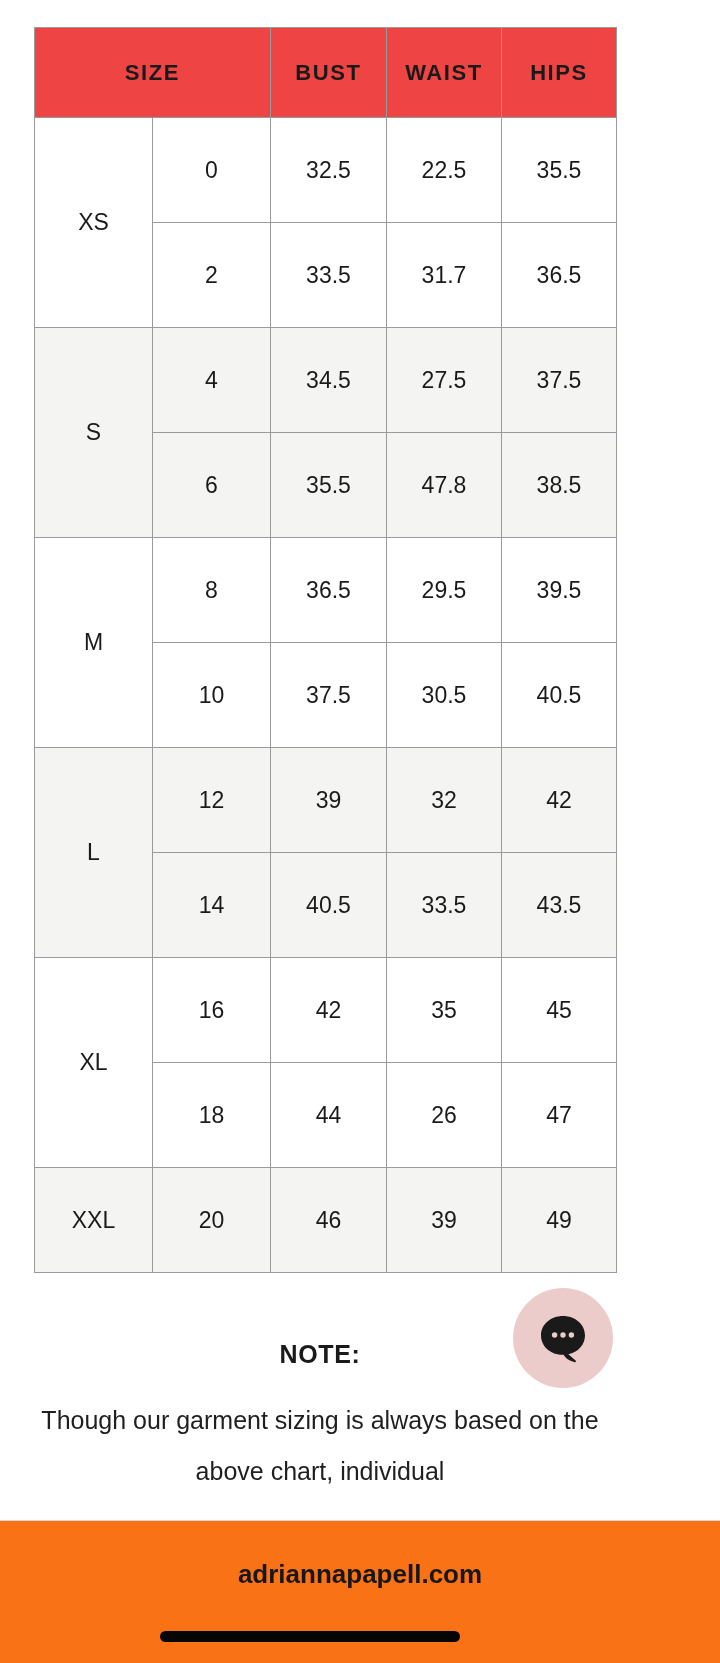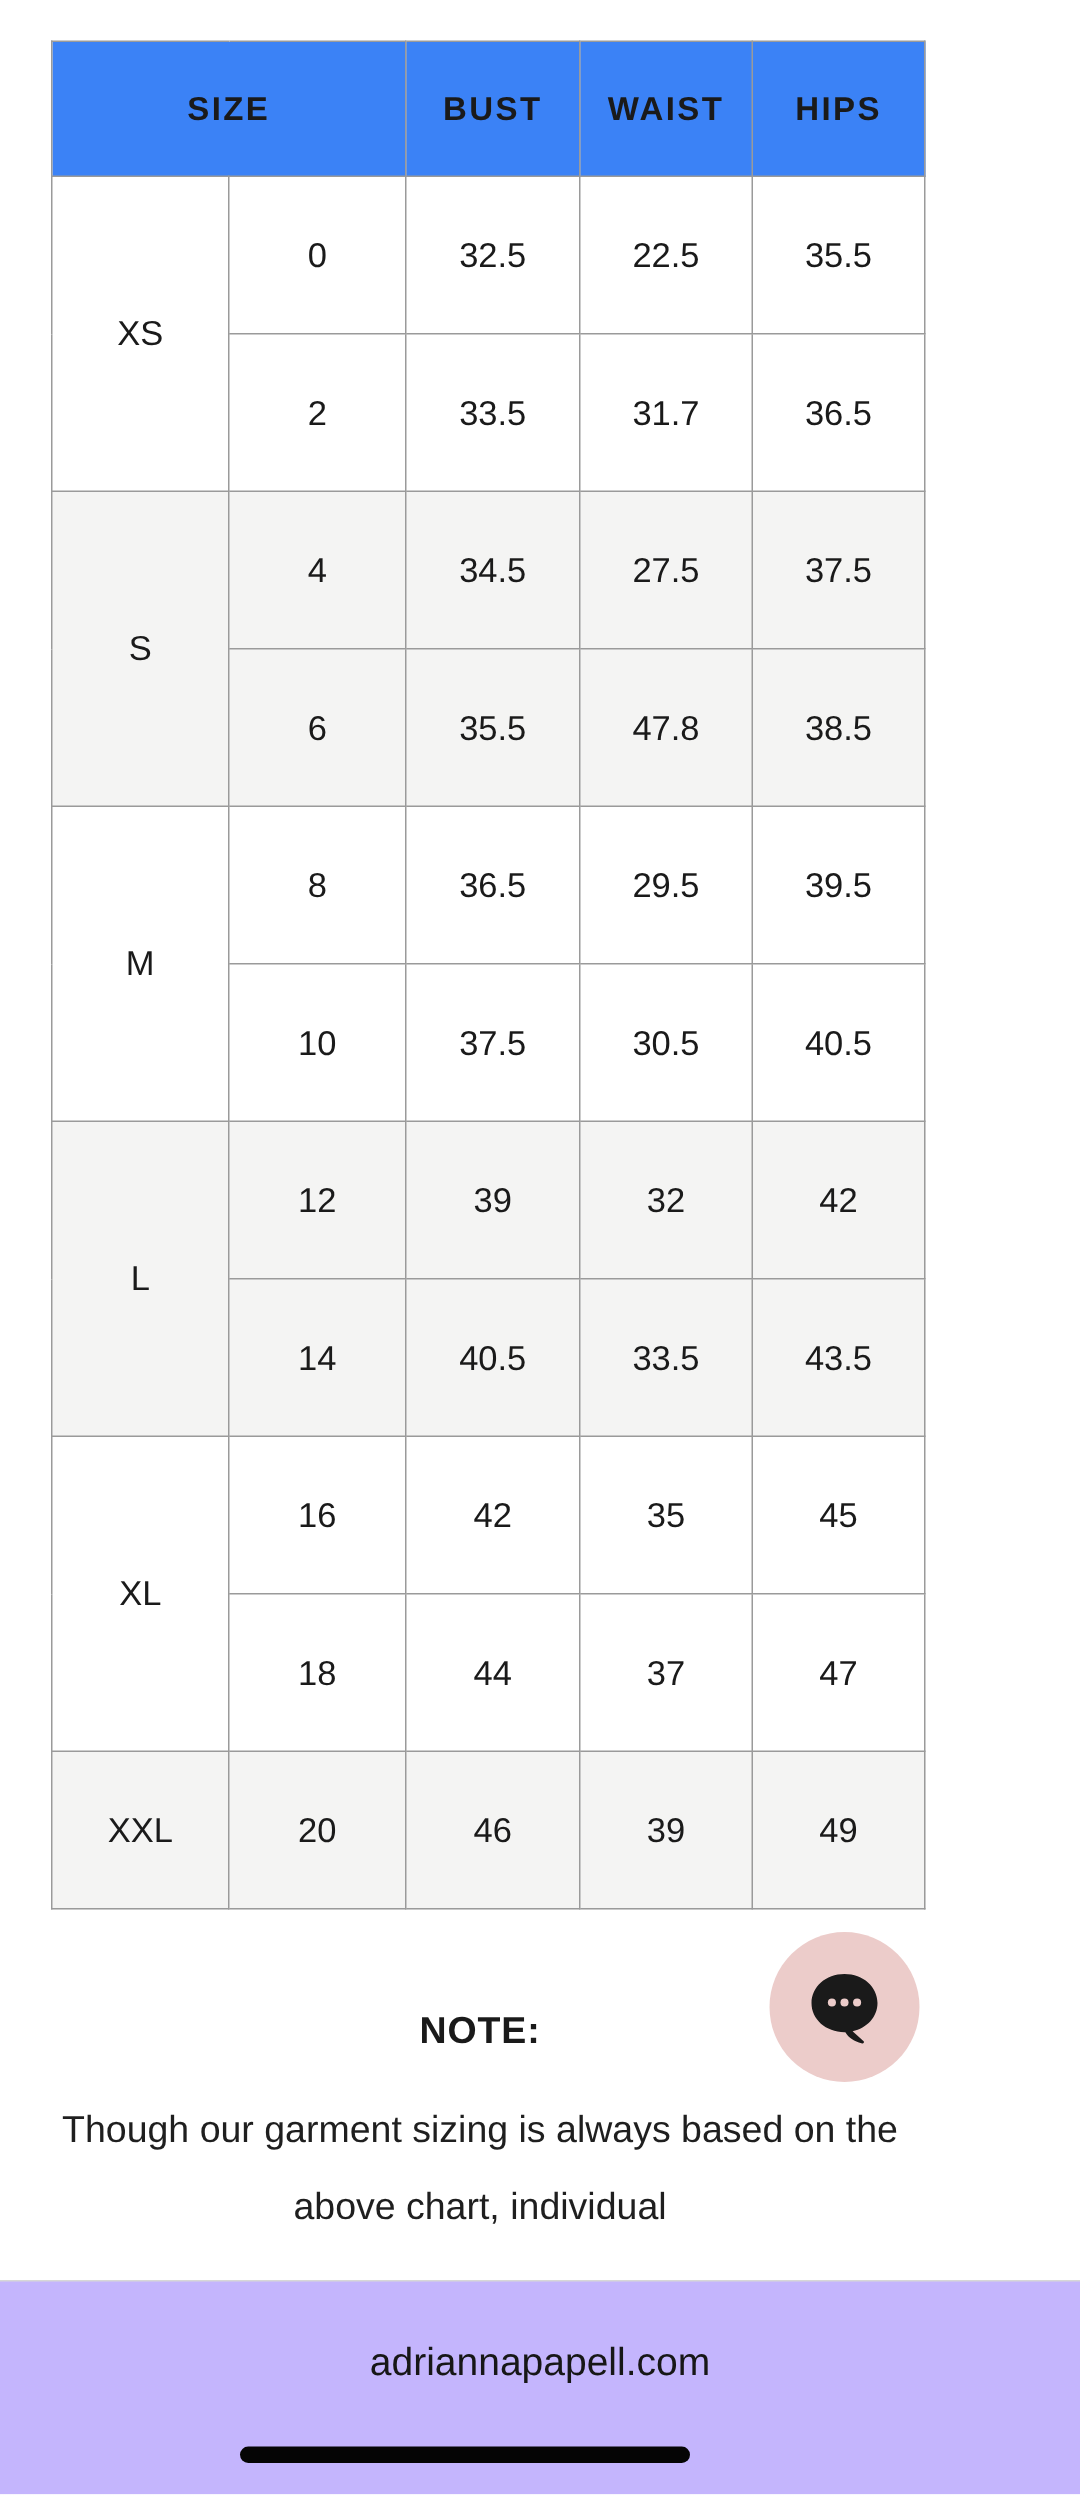--- a/index.html
+++ b/index.html
@@ -54,21 +54,21 @@
   }
 
   
   col.c-sizelabel { width: 118px; }
   col.c-numsize   { width: 118px; }
   col.c-bust      { width: 116px; }
   col.c-waist     { width: 115px; }
   col.c-hips      { width: 115px; }
 
   thead th {
-    background: #3b82f6;
+    background: #ef4444;
     height: 90px;
     font-size: 22px;
     font-weight: bold;
     letter-spacing: 1.6px;
   }
 
   tbody td {
     height: 105px;
     font-size: 23px;
     font-weight: normal;
@@ -122,22 +122,23 @@
   }
   #chat-fab svg { display: block; }
 
   
   #bottom-bar {
     position: absolute;
     left: 0;
     top: 1520px;
     width: 720px;
     height: 143px;
-    background: #c4b5fd;
+    background: #f97316;
     border-top: 1px solid #d7d7d7;
+    font-weight: bold;
   }
   #site-url {
     position: absolute;
     left: 0;
     top: 38px;
     width: 720px;
     text-align: center;
     font-size: 26px;
     color: #171717;
     font-family: "Liberation Sans", sans-serif;
@@ -232,21 +233,21 @@
             <tr class="band-light">
               <td class="size-label" rowspan="2">XL</td>
               <td>16</td>
               <td>42</td>
               <td>35</td>
               <td>45</td>
             </tr>
             <tr class="band-light">
               <td>18</td>
               <td>44</td>
-              <td>37</td>
+              <td>26</td>
               <td>47</td>
             </tr>
             <tr class="band-gray">
               <td class="size-label" rowspan="1">XXL</td>
               <td>20</td>
               <td>46</td>
               <td>39</td>
               <td>49</td>
             </tr>
           </tbody>

